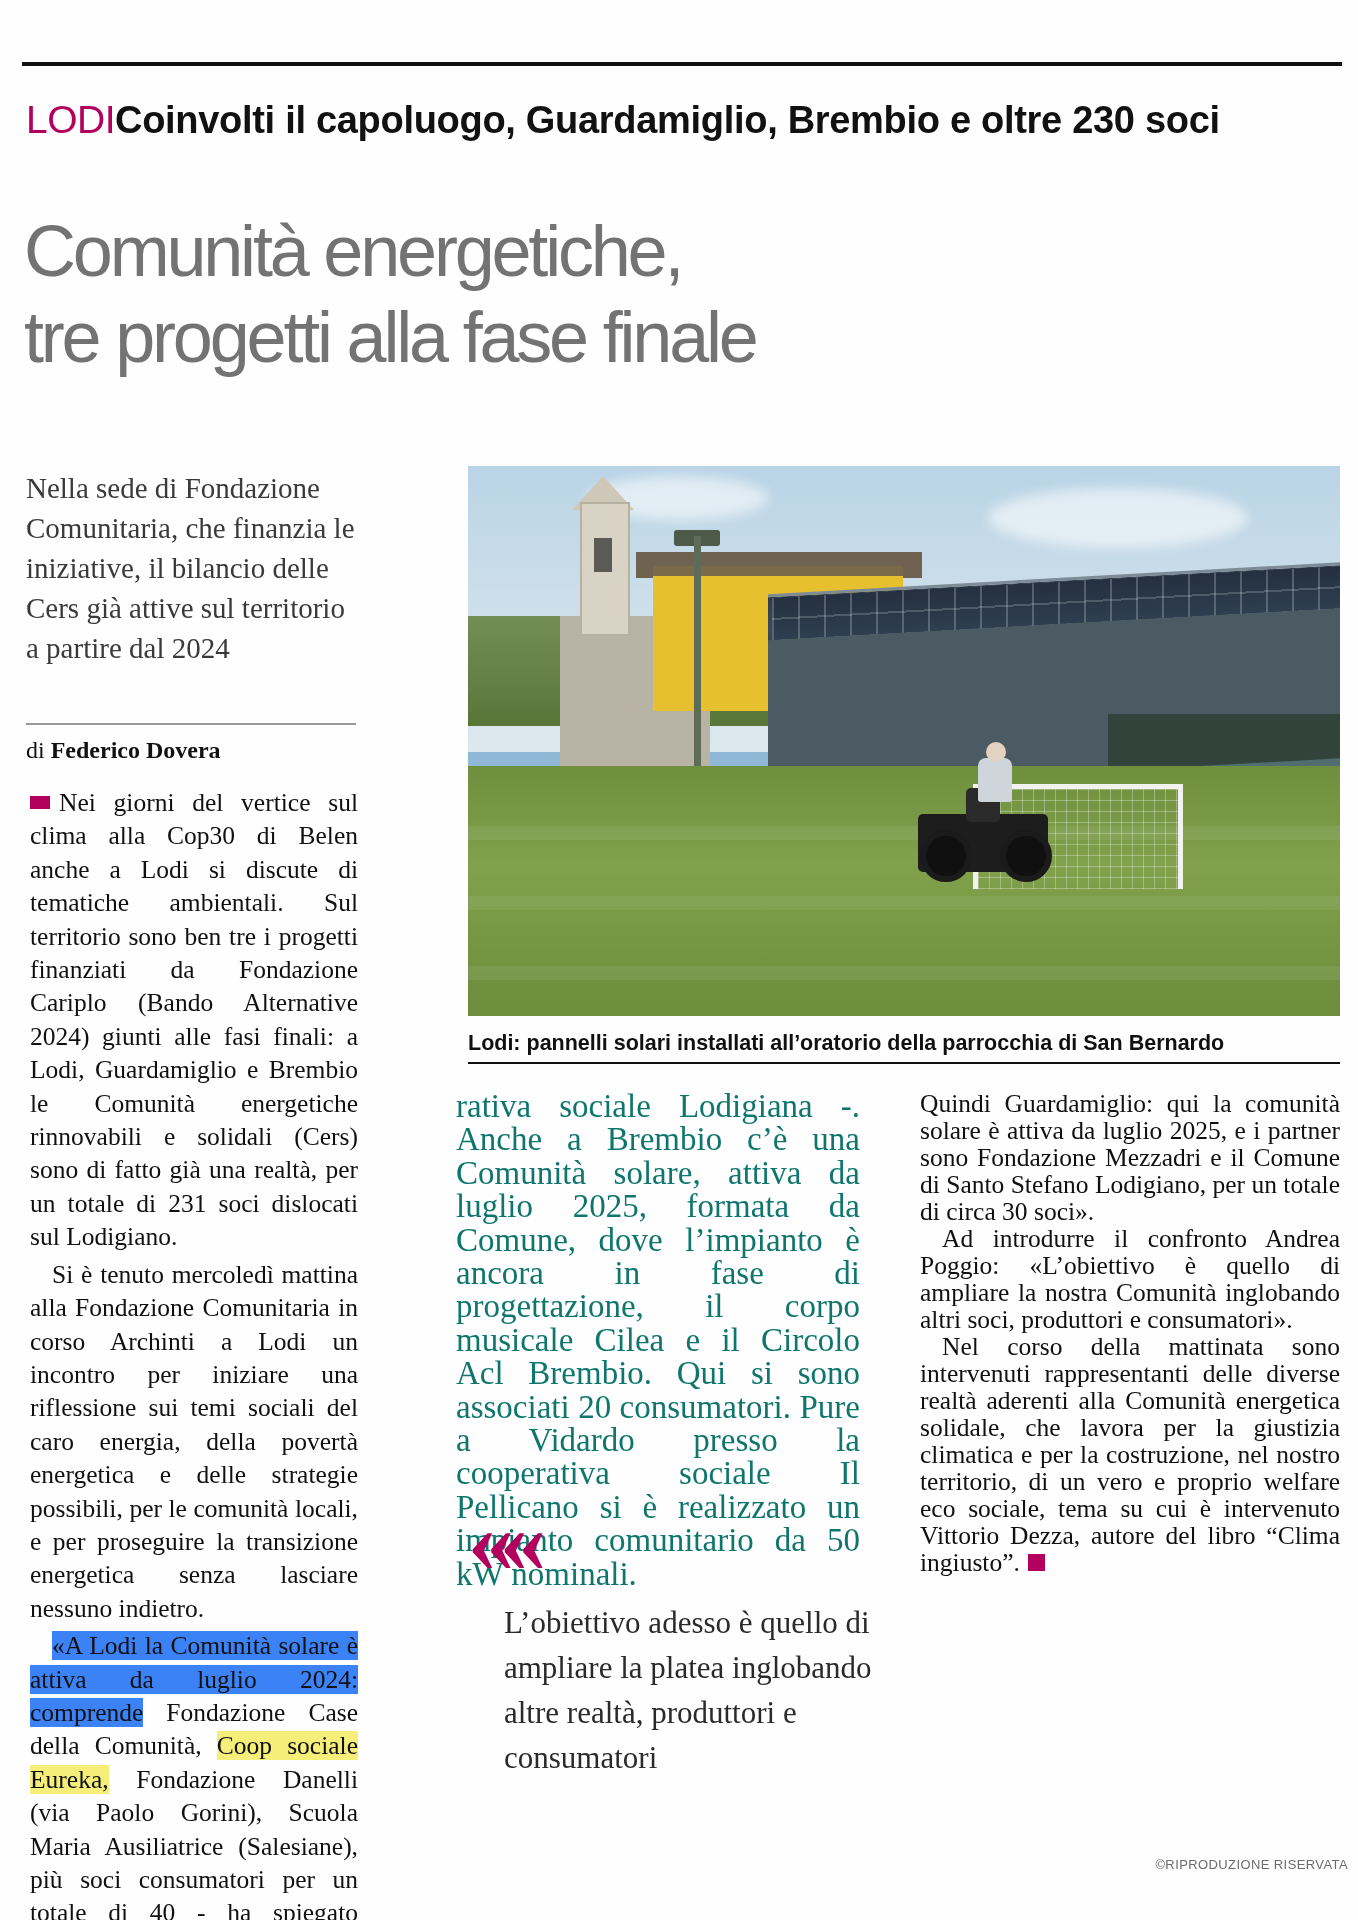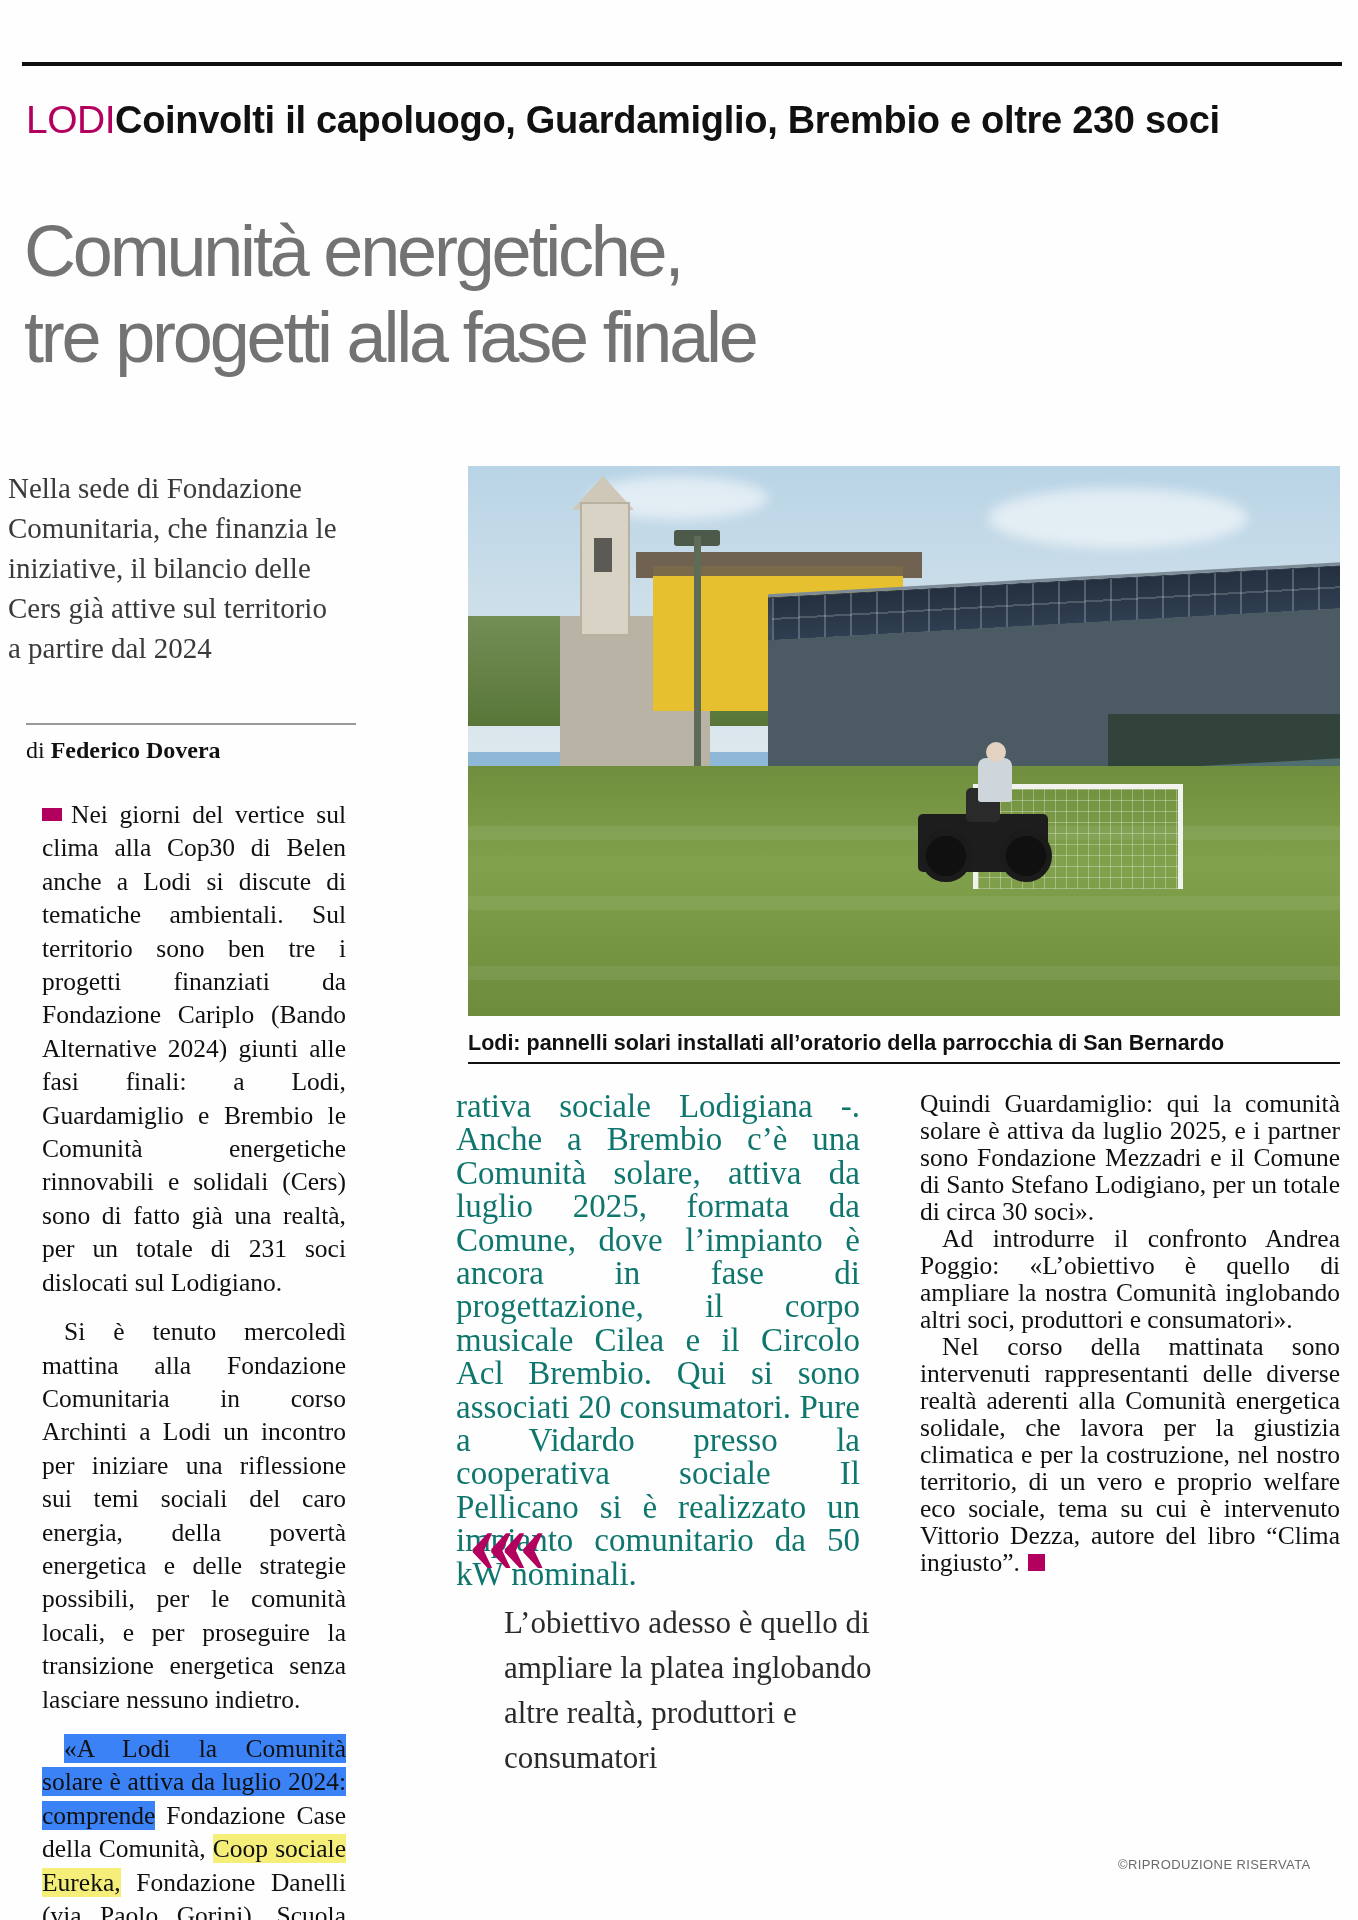--- a/index.html
+++ b/index.html
@@ -63,21 +63,21 @@
     font-weight: normal;
     font-size: 72px;
     line-height: 86px;
     letter-spacing: -3.2px;
     color: #737373;
   }
   .headline .l2 { display:block; }
   
   .standfirst {
     position: absolute;
-    left: 8px;
+    left: 26px;
     top: 468px;
     width: 330px;
     font-family: "Liberation Serif", serif;
     font-size: 29px;
     line-height: 40px;
     color: #3a3a3a;
   }
   .byline-rule {
     position: absolute;
     left: 26px;
@@ -99,21 +99,21 @@
   .col-left-body {
     position: absolute;
     left: 26px;
     top: 782px;
     width: 336px;
     font-size: 25.5px;
     line-height: 33.4px;
     text-align: justify;
     color: #101010;
   }
-  .col-left-body p { margin: 16px; text-indent: 0; }
+  .col-left-body p { margin: 4px; text-indent: 0; }
   .col-left-body p.ind { text-indent: 22px; }
   .sq {
     display: inline-block;
     width: 20px;
     height: 13px;
     background: #b3005e;
     margin-right: 9px;
     vertical-align: 2px;
   }
   .hl { background: #3b82f6; }
@@ -302,20 +302,21 @@
   }
   .copyright {
     position: absolute;
     left: 1118px;
     top: 1857px;
     width: 230px;
     font-family: "Liberation Sans", sans-serif;
     font-size: 13px;
     letter-spacing: 0.4px;
     color: #6b6b6b;
+    text-align: right;
   }
 </style>
 </head>
 <body>
 
 <div class="page">
 
   <div class="rule-top"></div>
 
   <div class="kicker">

